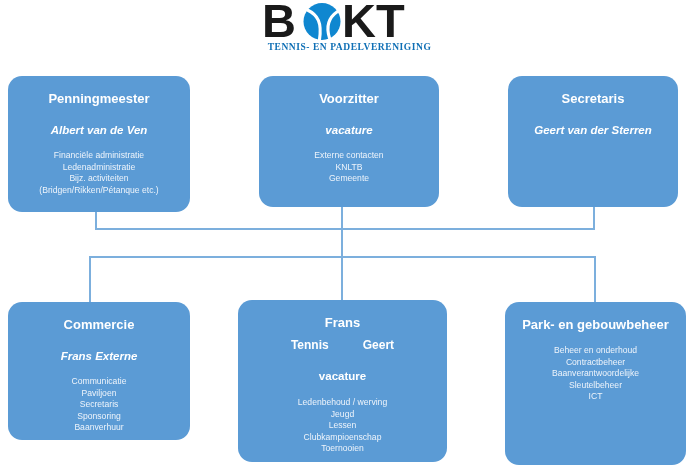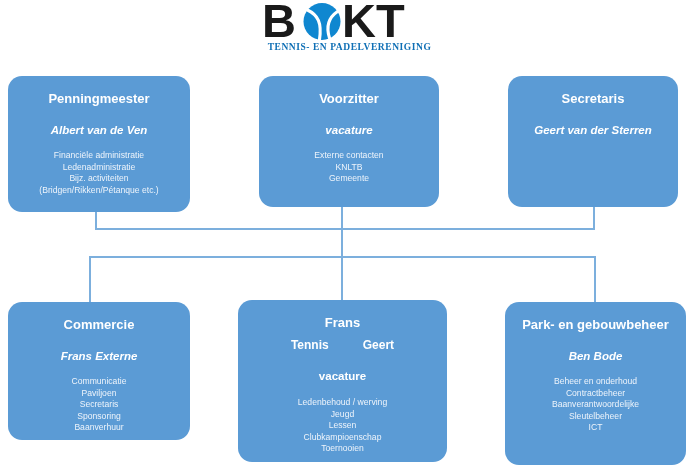--- a/index.html
+++ b/index.html
@@ -206,21 +206,20 @@
       <div>Ledenbehoud / werving</div>
       <div>Jeugd</div>
       <div>Lessen</div>
       <div>Clubkampioenschap</div>
       <div>Toernooien</div>
     </div>
   </div>
 
   <div class="node" style="left:505px; top:302px; width:181px; height:163px;">
     <div class="node-title">Park- en gebouwbeheer</div>
-    <div class="node-person">Ben Bode</div>
     <div class="node-details">
       <div>Beheer en onderhoud</div>
       <div>Contractbeheer</div>
       <div>Baanverantwoordelijke</div>
       <div>Sleutelbeheer</div>
       <div>ICT</div>
     </div>
   </div>
 
 </div>

